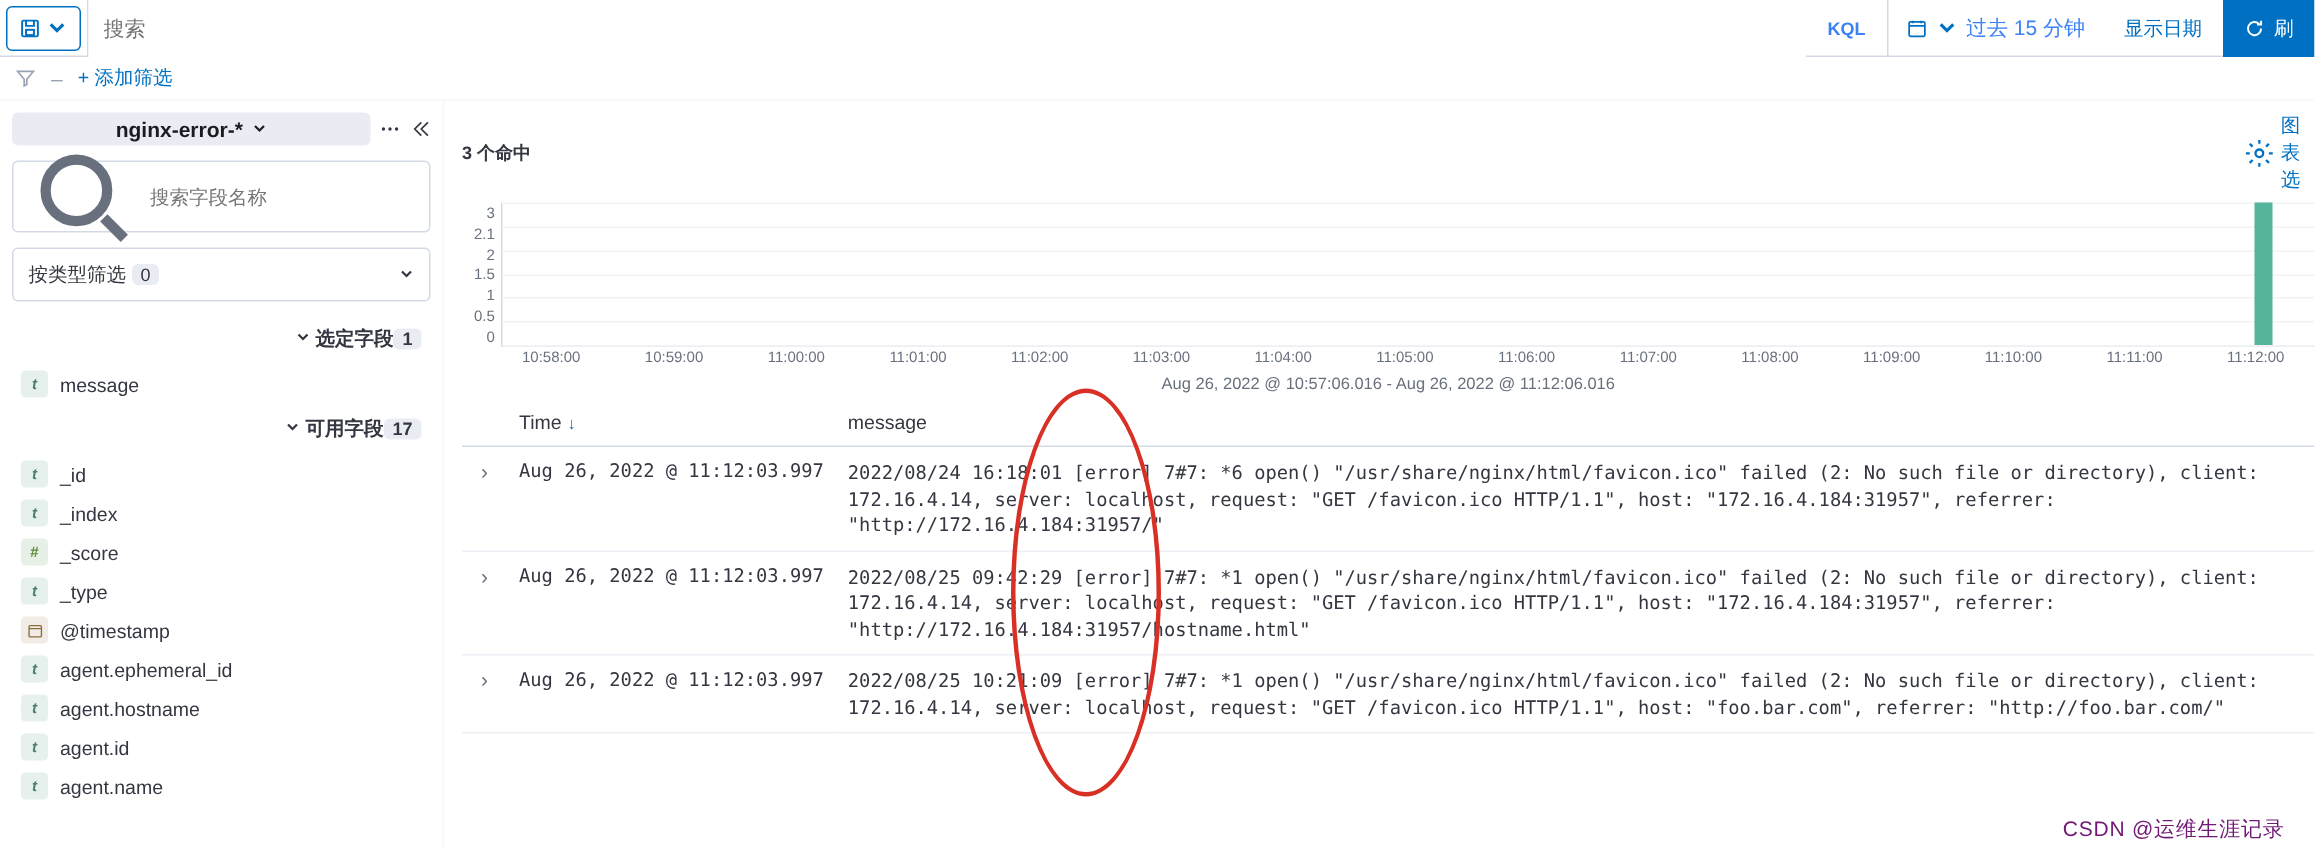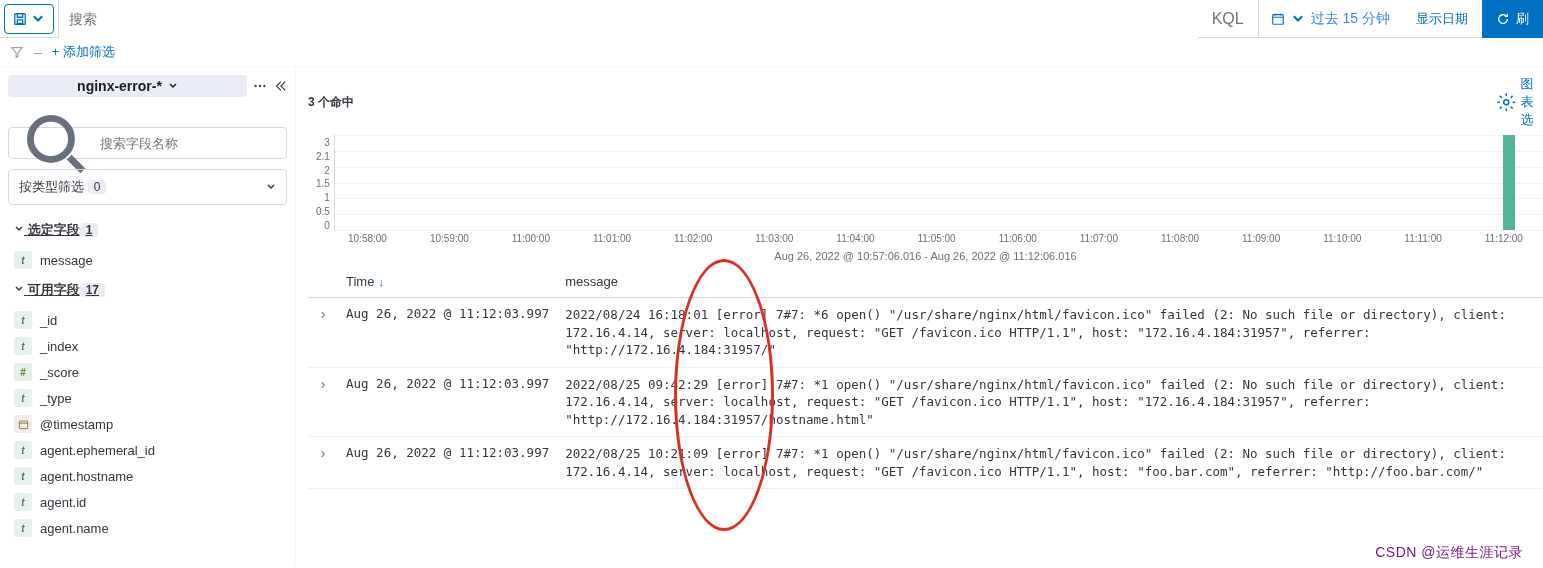--- a/index.html
+++ b/index.html
@@ -4,45 +4,45 @@
 <style>
 * { box-sizing: border-box; margin: 0; padding: 0; }
 body { font-family: -apple-system, BlinkMacSystemFont, "Segoe UI", Helvetica, Arial, sans-serif; font-size: 14px; color: #343741; background: #fff; width: 1543px; height: 568px; overflow: hidden; position: relative; }
 
 
 .topbar { display: flex; align-items: center; height: 38px; border-bottom: 1px solid #d3dae6; }
 .save-btn { display: flex; align-items: center; gap: 4px; padding: 0 8px; height: 30px; margin: 4px; border: 1px solid #0071c2; border-radius: 4px; background: #fff; color: #0071c2; }
 .save-btn svg { width: 14px; height: 14px; }
 .search-input-wrap { flex: 1; display: flex; align-items: center; height: 38px; border-left: 1px solid #d3dae6; }
 .search-input { flex: 1; border: none; outline: none; padding: 0 10px; font-size: 14px; color: #69707d; height: 100%; }
-.kql { color: #737373; font-weight: 400; font-size: 16px; padding: 0 14px; }
+.kql { color: #3b82f6; font-weight: 700; font-size: 12px; padding: 0 14px; }
 .divider-v { width: 1px; height: 38px; background: #d3dae6; }
 .date-btn { display: flex; align-items: center; gap: 6px; padding: 0 12px; height: 38px; color: #3b82f6; }
 .date-btn svg { width: 14px; height: 14px; color: #0071c2; }
 .show-dates { color: #0071c2; padding: 0 14px; font-size: 13px; }
 .refresh { background: #0071c2; color: #fff; display: flex; align-items: center; gap: 6px; padding: 0 14px; height: 38px; font-size: 13px; }
 .refresh svg { width: 14px; height: 14px; }
 
 
 .filterbar { display: flex; align-items: center; gap: 10px; padding: 5px 10px; border-bottom: 1px solid #f5f7fa; }
 .filterbar svg { width: 14px; height: 14px; color: #98a2b3; }
 .add-filter { color: #0071c2; font-size: 13px; }
 
 
 .main { display: flex; height: calc(100% - 70px); }
 .sidebar { width: 296px; border-right: 1px solid #f5f7fa; padding: 8px; display: flex; flex-direction: column; }
 .index-row { display: flex; align-items: center; gap: 6px; margin-bottom: 10px; }
 .index-picker { flex: 1; display: flex; align-items: center; justify-content: center; gap: 6px; height: 22px; background: #e9edf3; border-radius: 4px; font-weight: 600; color: #1a1c21; }
 .index-icons { display: flex; gap: 6px; color: #343741; }
 .index-icons svg { width: 14px; height: 14px; cursor: pointer; }
-.field-search { display: flex; align-items: center; gap: 8px; height: 32px; border: 1px solid #d3dae6; border-radius: 4px; padding: 0 10px; margin-bottom: 10px; margin-top: 20px; }
+.field-search { display: flex; align-items: center; gap: 8px; height: 48px; border: 1px solid #d3dae6; border-radius: 4px; padding: 0 10px; margin-bottom: 10px; }
 .field-search input { border: none; outline: none; flex: 1; font-size: 13px; }
 .type-filter { display: flex; align-items: center; justify-content: space-between; height: 36px; border: 1px solid #d3dae6; border-radius: 4px; padding: 0 10px; margin-bottom: 8px; font-size: 13px; }
 .badge-count { background: #e9edf3; border-radius: 4px; padding: 0 6px; font-size: 12px; }
-.section-hdr { display: flex; align-items: center; justify-content: flex-start; height: 34px; padding: 0 6px; font-weight: 600; font-size: 13px; text-decoration: underline; }
+.section-hdr { display: flex; align-items: center; justify-content: flex-end; height: 34px; padding: 0 6px; font-weight: 600; font-size: 13px; }
 .field-list { list-style: none; }
 .field-item { display: flex; align-items: center; gap: 8px; height: 26px; padding: 0 6px; font-size: 13px; color: #343741; }
 .type-badge { width: 18px; height: 18px; border-radius: 3px; display: flex; align-items: center; justify-content: center; font-size: 10px; font-weight: 700; }
 .tb-t { background: #e6f1ee; color: #4a7f6f; font-style: italic; }
 .tb-n { background: #e6f0e6; color: #5a8a3a; }
 .tb-d { background: #f1ede6; color: #8a6d3b; }
 
 .content { flex: 1; padding: 8px 0 0 12px; position: relative; }
 .hits-row { display: flex; align-items: center; justify-content: space-between; padding-right: 4px; }
 .hits { font-size: 12px; font-weight: 600; }

